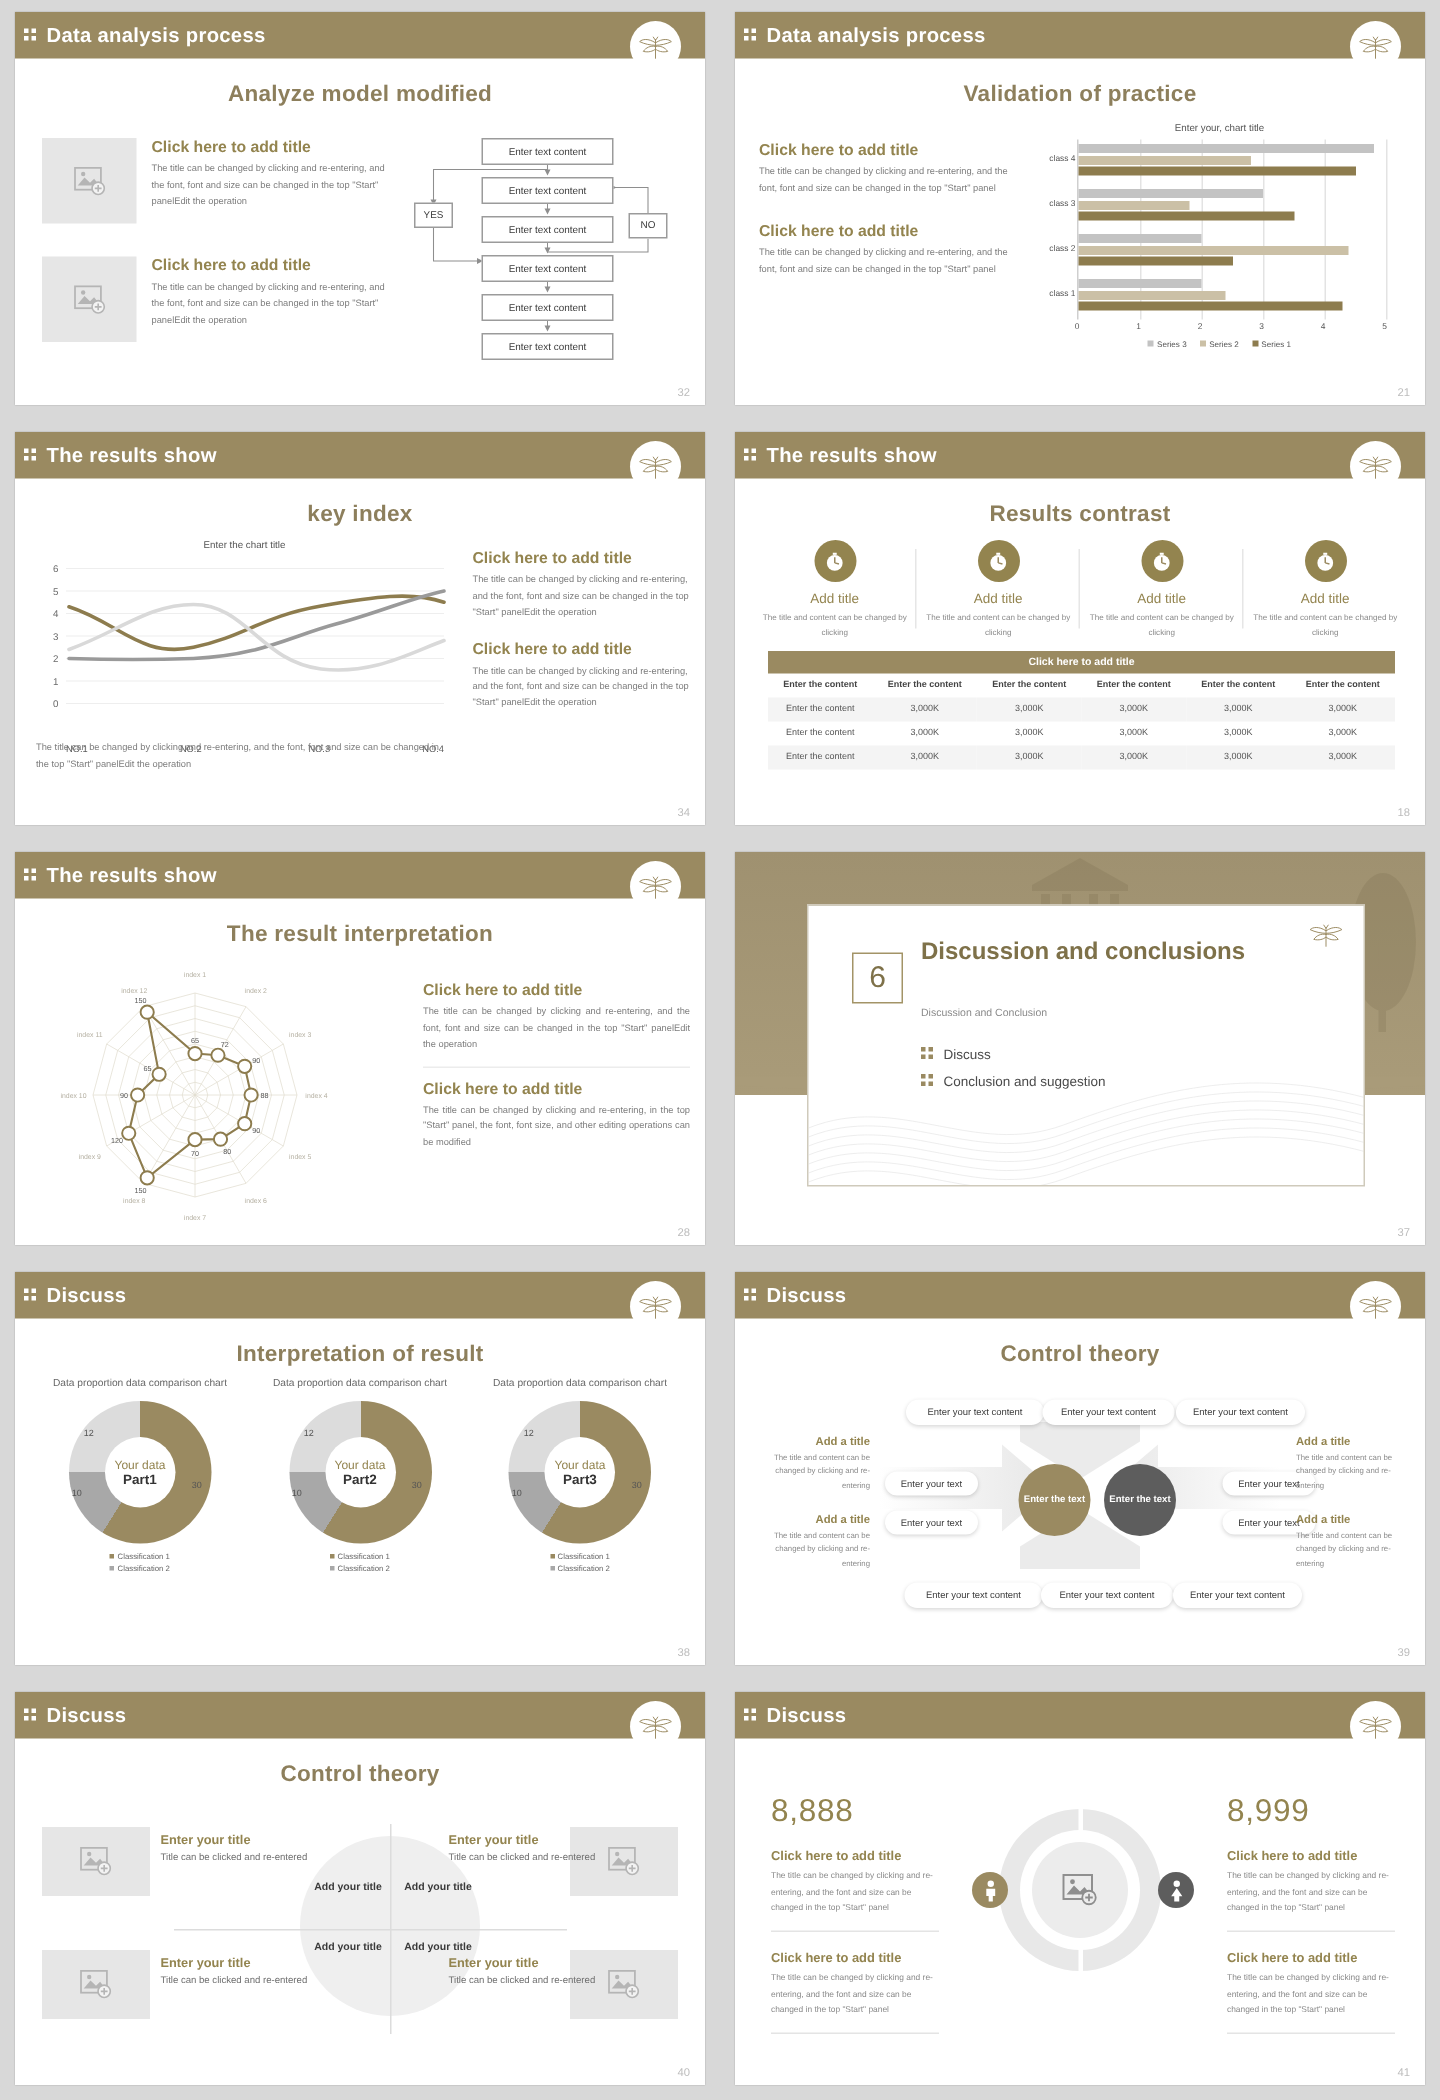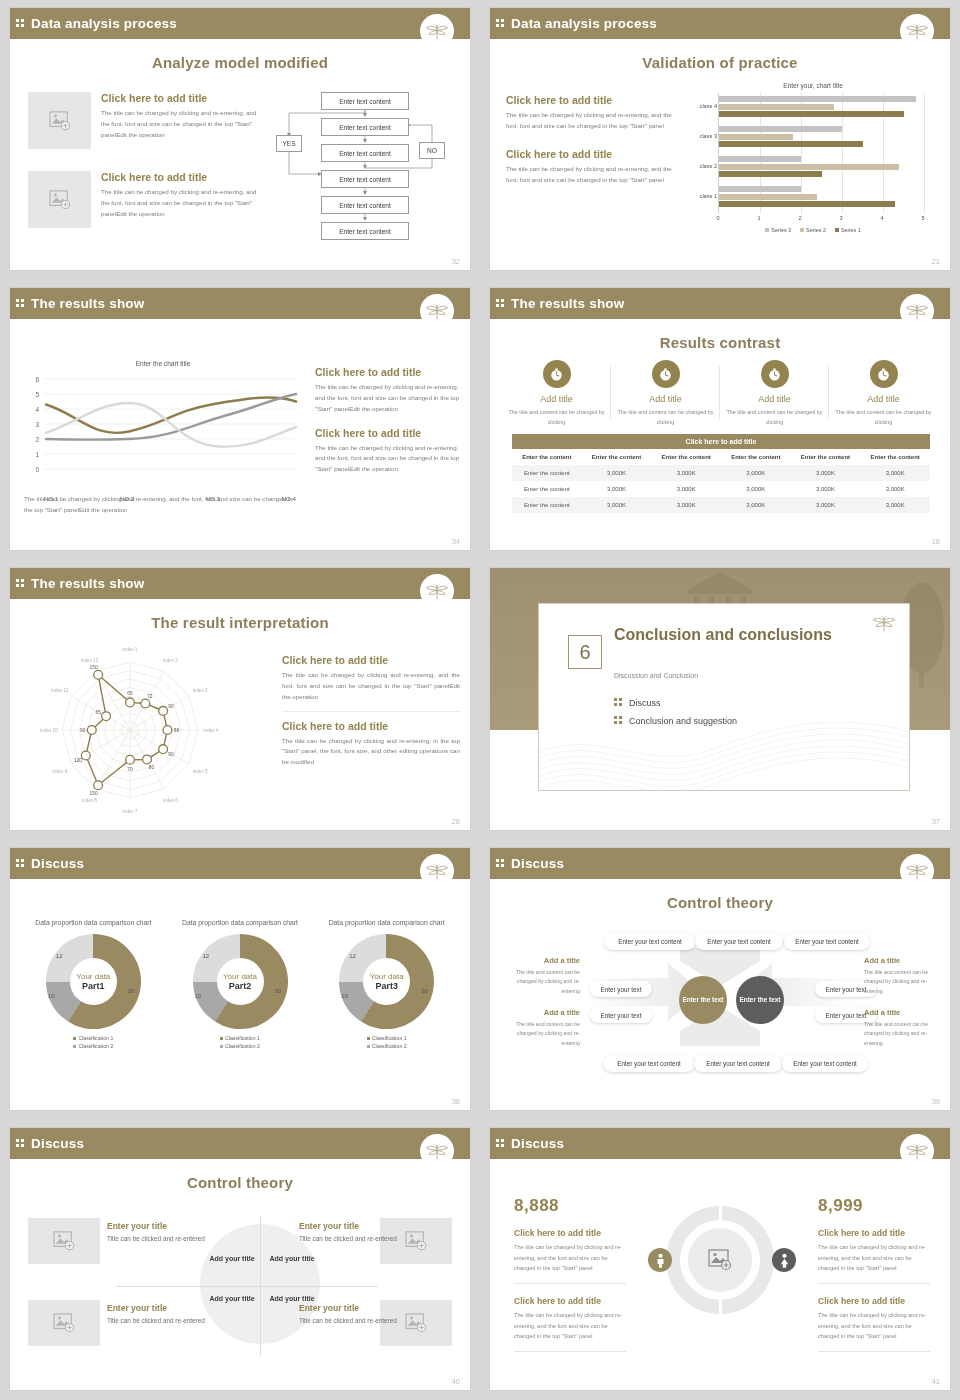--- a/index.html
+++ b/index.html
@@ -112,21 +112,21 @@
   
   .q-wrap{ position:absolute; left:18px; top:88px; width:424px; height:140px; }
   .q-circle{ position:absolute; left:172px; top:8px; width:120px; height:120px; border-radius:50%; background:#efefef; }
   .q-vline{ position:absolute; left:232px; top:0; width:1px; height:140px; background:#dcdcdc; }
   .q-hline{ position:absolute; left:88px; top:70px; width:262px; height:1px; background:#dcdcdc; }
   .q-lbl{ position:absolute; width:56px; text-align:center; font-size:7px; font-weight:bold; color:#3a3a3a; line-height:1.35; }
   .t40{ font-size:8.5px; font-weight:bold; color:#93844f; margin-bottom:3px;}
   .d40{ font-size:6.4px; color:#6f6f6f; line-height:1.6;}
 
   
-  .bignum{ font-size:17px; font-weight:bold; color:#93844f; letter-spacing:.5px; }
+  .bignum{ font-size:21px; font-weight:normal; color:#93844f; letter-spacing:.5px; }
   .c41-blk{ margin-top:12px; padding-bottom:9px; border-bottom:1px solid #e4e4e4; }
   .c41-t{ font-size:8.6px; font-weight:bold; color:#93844f; margin-bottom:4px;}
   .c41-d{ font-size:5.6px; color:#8a8a8a; line-height:1.9;}
   .ring41{ position:absolute; left:176px; top:78px; width:108px; height:108px; border-radius:50%; background:#e8e8e8; }
   .ring41b{ position:absolute; left:14px; top:14px; width:80px; height:80px; border-radius:50%; background:#fff; }
   .ring41c{ position:absolute; left:22px; top:22px; width:64px; height:64px; border-radius:50%; background:#ececec; display:flex; align-items:center; justify-content:center; }
   .ring-gap-v{ position:absolute; left:53px; top:-2px; width:3px; height:112px; background:#fff; }
   .pin{ position:absolute; width:24px; height:24px; border-radius:50%; display:flex; align-items:center; justify-content:center; }
 </style>
 </head>
@@ -338,20 +338,21 @@
             <g fill="none" stroke="#9a8a61" stroke-width="0.8">
               <path d="M16 10 L16 26"></path>
               <path d="M16 13 C10 9 5 10 3 12 C7 14 12 15 16 15"></path>
               <path d="M16 13 C22 9 27 10 29 12 C25 14 20 15 16 15"></path>
               <path d="M16 16 C12 15 8 17 6 20 C10 21 14 20 16 18"></path>
               <path d="M16 16 C20 15 24 17 26 20 C22 21 18 20 16 18"></path>
               <path d="M14 8 L16 11 L18 8"></path>
             </g>
           </svg>
     </div>
+    <div class="big-title">key index</div>
 
     <div class="line-wrap">
       <div class="c33-title">Enter the chart title</div>
       <svg width="278" height="120" viewBox="0 0 278 120">
         <g stroke="#eeeeee" stroke-width="0.8">
           <line x1="20" y1="8" x2="272" y2="8"></line>
               <line x1="20" y1="23" x2="272" y2="23"></line>
           <line x1="20" y1="38" x2="272" y2="38"></line>
               <line x1="20" y1="53" x2="272" y2="53"></line>
           <line x1="20" y1="68" x2="272" y2="68"></line>
@@ -654,21 +655,21 @@
                   <path d="M16 13 C10 9 5 10 3 12 C7 14 12 15 16 15"></path>
                   <path d="M16 13 C22 9 27 10 29 12 C25 14 20 15 16 15"></path>
                   <path d="M16 16 C12 15 8 17 6 20 C10 21 14 20 16 18"></path>
                   <path d="M16 16 C20 15 24 17 26 20 C22 21 18 20 16 18"></path>
                   <path d="M14 8 L16 11 L18 8"></path>
                 </g>
               </svg>
         </div>
       </div>
       <div class="dvr-num">6</div>
-      <div class="dvr-h">Conclusion and conclusions</div>
+      <div class="dvr-h">Discussion and conclusions</div>
       <div class="dvr-sub">Discussion and Conclusion</div>
       <div class="dvr-li" style="top:129px">
         <span class="dots dots-g">
               <i></i>
               <i></i>
               <i></i>
               <i></i>
             </span>
         <span>Discuss</span>
       </div>
@@ -704,20 +705,21 @@
             <g fill="none" stroke="#9a8a61" stroke-width="0.8">
               <path d="M16 10 L16 26"></path>
               <path d="M16 13 C10 9 5 10 3 12 C7 14 12 15 16 15"></path>
               <path d="M16 13 C22 9 27 10 29 12 C25 14 20 15 16 15"></path>
               <path d="M16 16 C12 15 8 17 6 20 C10 21 14 20 16 18"></path>
               <path d="M16 16 C20 15 24 17 26 20 C22 21 18 20 16 18"></path>
               <path d="M14 8 L16 11 L18 8"></path>
             </g>
           </svg>
     </div>
+    <div class="big-title">Interpretation of result</div>
 
     <div class="donuts">
       <div class="dn">
         <div class="cap">Data proportion data comparison chart</div>
         <div class="ring">
           <div class="ring-c" style="background:conic-gradient(#9a8a61 0deg 212deg,#a8a8a8 212deg 270deg,#dcdcdc 270deg 360deg)"></div>
           <div class="hole">
             <span class="l1">Your data</span>
             <span class="l2">Part1</span>
           </div>

